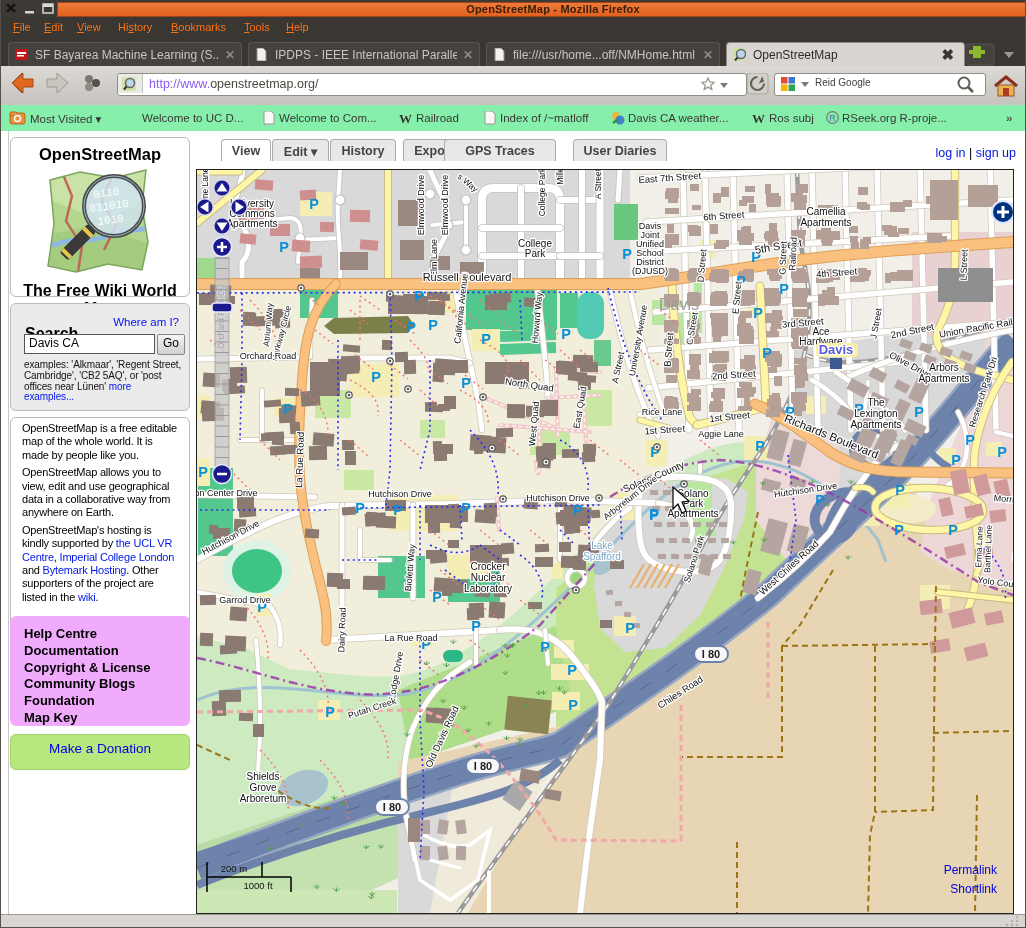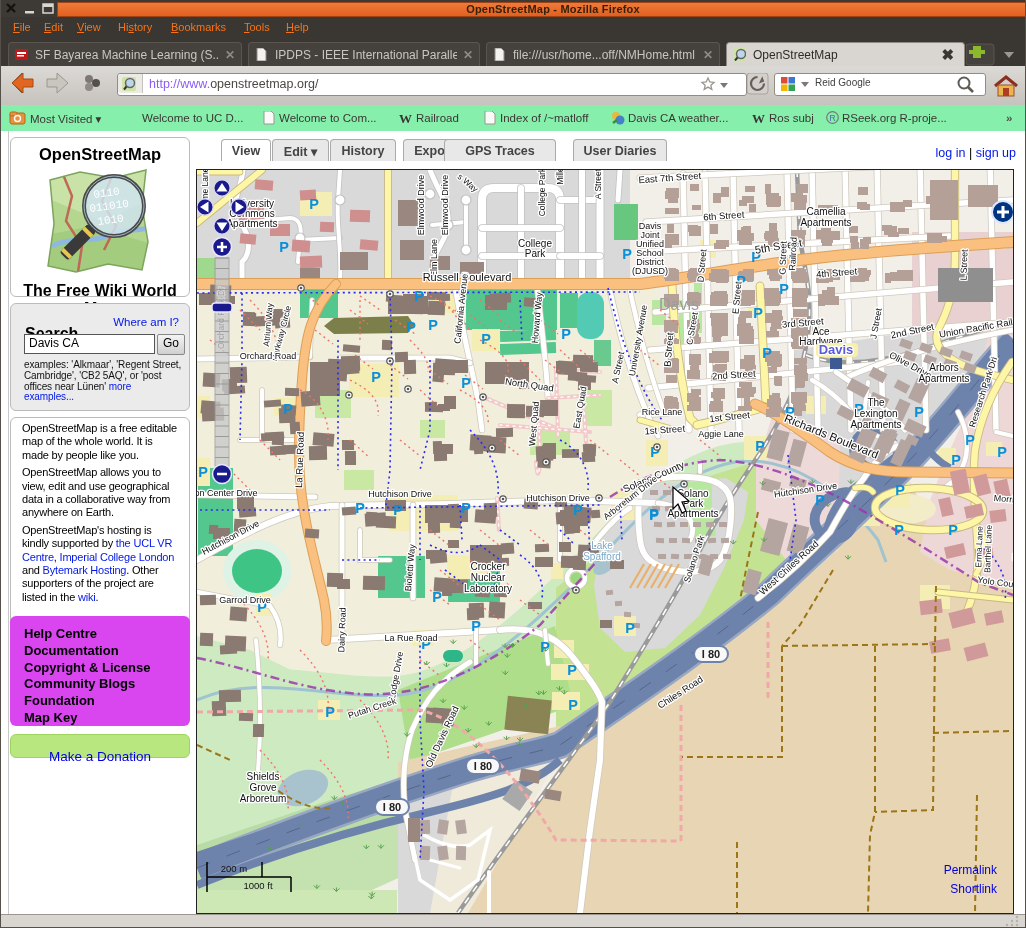--- a/index.html
+++ b/index.html
@@ -34,23 +34,23 @@
 #statusbar{left:0;top:914px;width:1026px;height:14px;background:#d9d6d1;border-top:1px solid #9b968f;}
 
 .osmtab{position:absolute;top:139px;height:22px;background:#e8e8e8;border:1px solid #aaa;border-bottom:none;border-radius:4px 4px 0 0;font-size:12.5px;font-weight:bold;color:#444;text-align:center;box-sizing:border-box;padding-top:4px;}
 #login{left:820px;top:140px;width:196px;text-align:right;font-size:12.5px;color:#0000da;margin-top:6px;}
 
 .sbox{position:absolute;left:10px;width:180px;box-sizing:border-box;border:1px solid #bbb;border-radius:6px;background:#fff;}
 #logobox{top:137px;height:160px;text-align:center;}
 #searchsb{top:303px;height:108px;background:#ebebeb;}
 #aboutbox{top:417px;height:230px;font-size:11px;color:#000;overflow:hidden;}
 #aboutbox p{margin:4px 0 4px 11px;line-height:13.4px;letter-spacing:-0.2px;}
-#linksbox{top:616px;height:110px;background:#d946ef;border:none;}
+#linksbox{top:616px;height:110px;background:#f0abfc;border:none;}
 #linksbox div{font-weight:bold;font-size:13px;color:#000;margin:0 0 0 14px;line-height:16.8px;}
-#donate{position:absolute;left:10px;top:734px;width:180px;height:24px;background:#b9e77f;border:1px solid #9ed45e;border-radius:6px;box-sizing:border-box;text-align:center;color:#0000e0;font-size:13.5px;padding-top:14px;}
+#donate{position:absolute;left:10px;top:734px;width:180px;height:36px;background:#b9e77f;border:1px solid #9ed45e;border-radius:6px;box-sizing:border-box;text-align:center;color:#0000e0;font-size:13.5px;padding-top:6px;}
 a.bl{color:#0016e8;text-decoration:none;}
 </style>
 </head>
 <body>
 
 <div class="abs" id="titlebar"></div>
 <div class="abs" id="titleband"></div>
 <div class="abs" id="titletext">OpenStreetMap - Mozilla Firefox</div>
 <svg class="abs" style="left:0;top:0" width="57" height="17">
  <path d="M7 4 L15 12 M15 4 L7 12" stroke="#16130f" stroke-width="2.4"></path>

